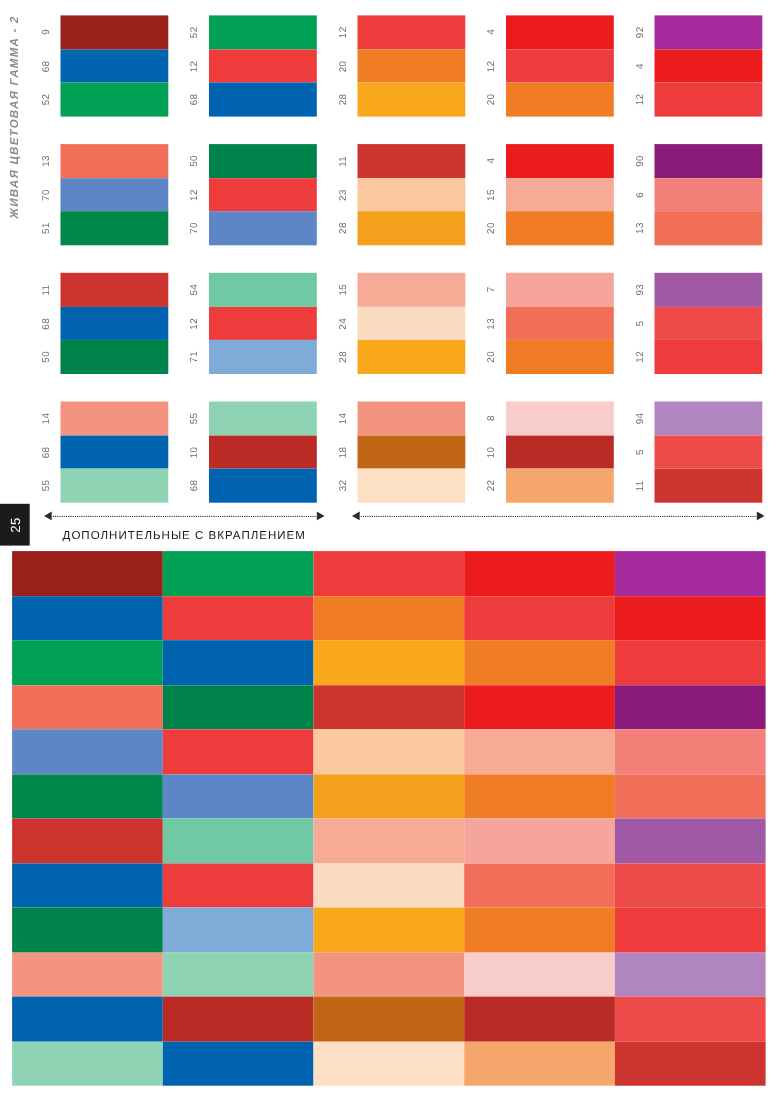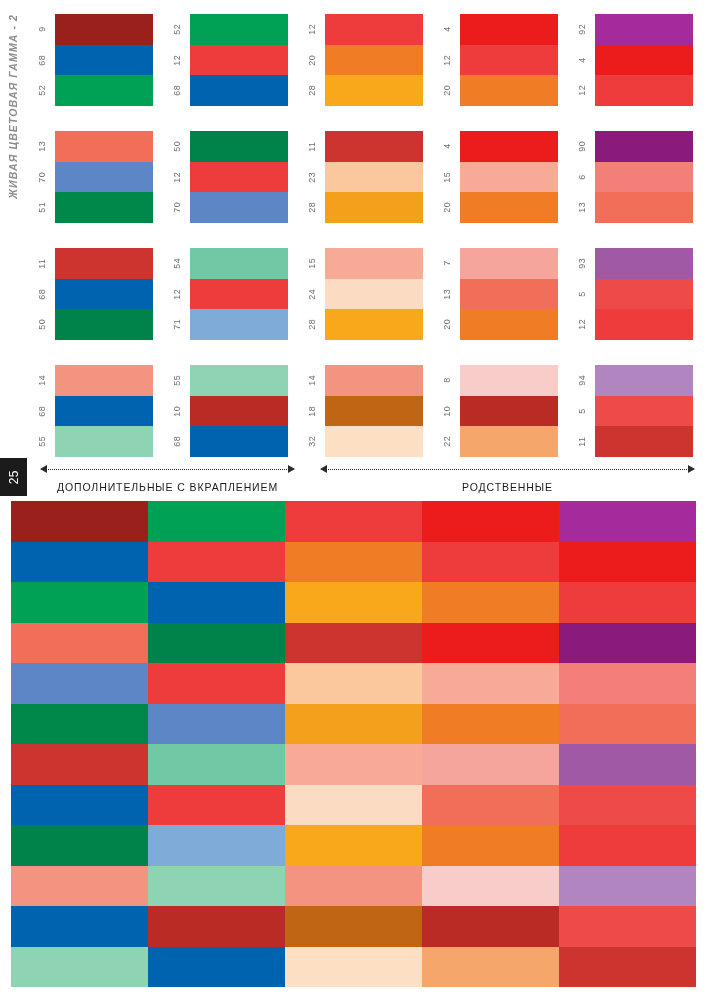--- a/index.html
+++ b/index.html
@@ -441,21 +441,20 @@
       <span class="tip-r"></span>
     </div>
     <div class="caption-text">ДОПОЛНИТЕЛЬНЫЕ С ВКРАПЛЕНИЕМ</div>
   </div>
   <div class="caption-block" id="caption-right" style="left:320px; width:375px;">
     <div class="caption-arrow">
       <span class="tip-l"></span>
       <span class="line"></span>
       <span class="tip-r"></span>
     </div>
-    <div class="caption-text">РОДСТВЕННЫЕ</div>
   </div>
 </div>
 
 <div id="bottom-grid">
     <div class="grid-col">
       <div class="cell" style="background: rgb(154, 32, 28);"></div>
       <div class="cell" style="background: rgb(0, 99, 176);"></div>
       <div class="cell" style="background: rgb(0, 160, 85);"></div>
       <div class="cell" style="background: rgb(241, 111, 88);"></div>
       <div class="cell" style="background: rgb(92, 134, 198);"></div>

